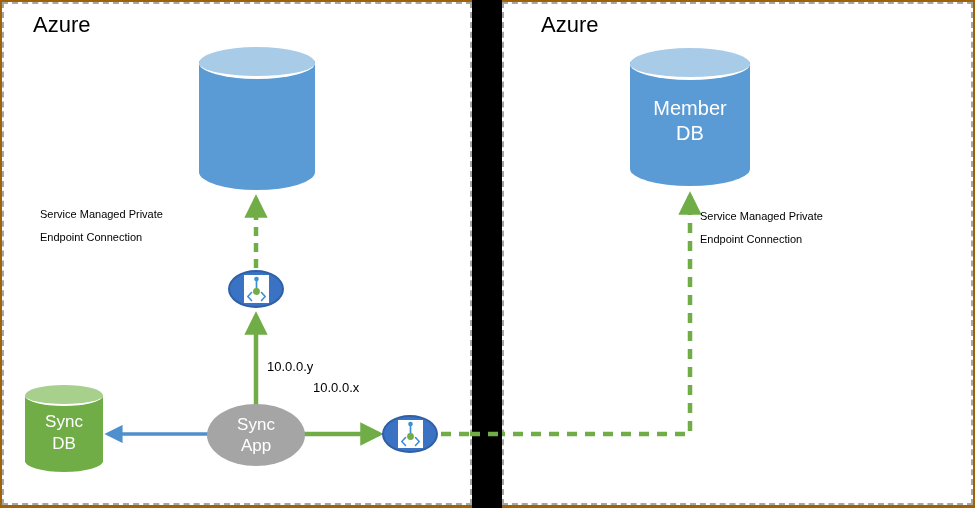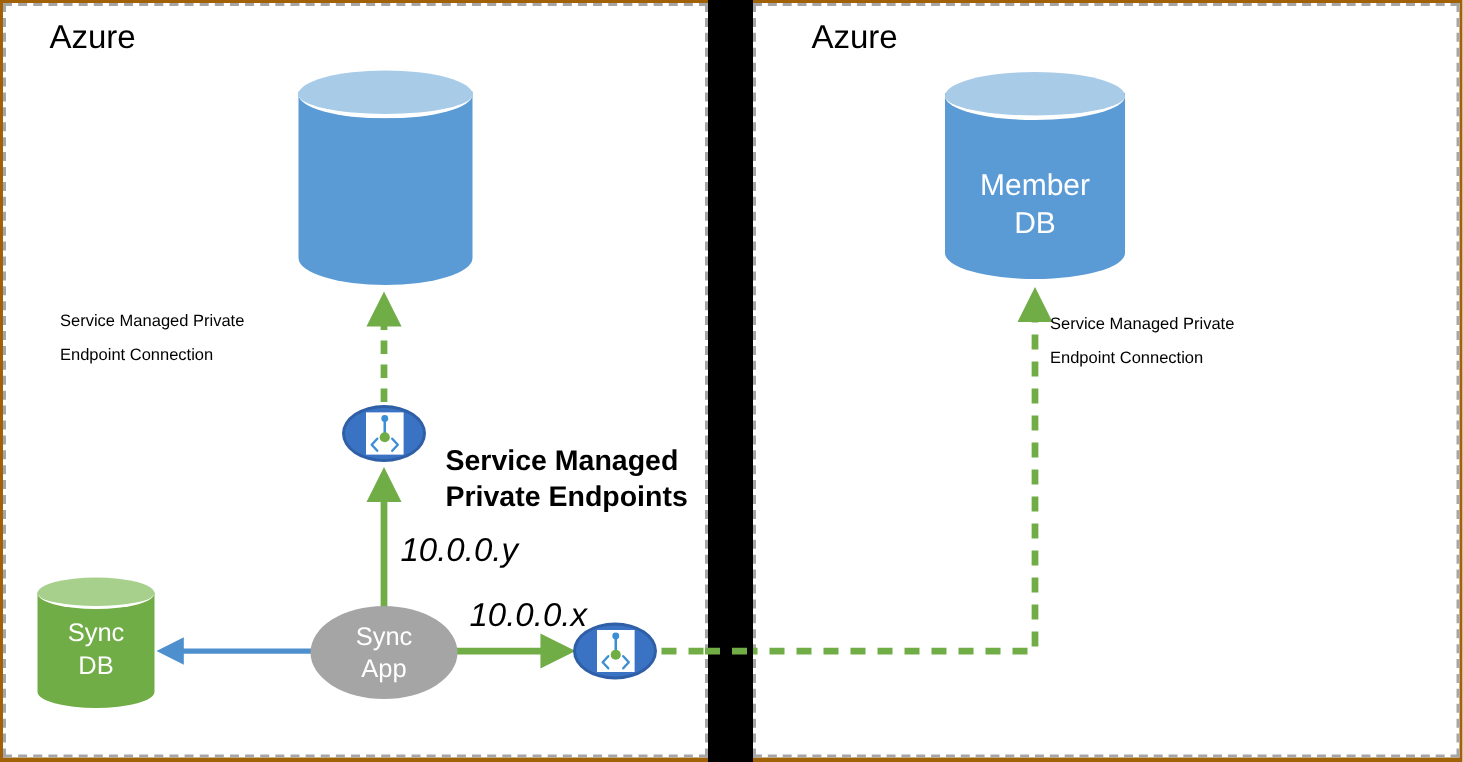--- a/index.html
+++ b/index.html
@@ -85,21 +85,21 @@
   
   .cyl-hub { left: 199px; top: 47px; width: 116px; height: 143px; }
   .cyl-hub .body { top: 14px; width: 116px; height: 129px; background: #5b9bd5; }
   .cyl-hub .top  { width: 116px; height: 32px; background: #a8cbe8; border-bottom: 3px solid #ffffff; box-sizing: border-box; }
   .cyl-hub .caption { top: 63px; }
 
   
   .cyl-member { left: 630px; top: 48px; width: 120px; height: 138px; }
   .cyl-member .body { top: 14px; width: 120px; height: 124px; background: #5b9bd5; }
   .cyl-member .top  { width: 120px; height: 32px; background: #a8cbe8; border-bottom: 3px solid #ffffff; box-sizing: border-box; }
-  .cyl-member .caption { top: 64px; }
+  .cyl-member .caption { top: 48px; }
 
   
   .cyl-sync { left: 25px; top: 385px; width: 78px; height: 87px; }
   .cyl-sync .body { top: 10px; width: 78px; height: 77px; background: #70ad47; }
   .cyl-sync .top  { width: 78px; height: 21px; background: #a8d08d; border-bottom: 2px solid #ffffff; box-sizing: border-box; }
   .cyl-sync .caption { top: 26px; font-size: 17px; line-height: 22px; }
 
   
   .sync-app {
     position: absolute;
@@ -159,27 +159,26 @@
     font-size: 19px;
     line-height: 24px;
     font-weight: bold;
     color: #000000;
     white-space: pre-line;
   }
 
   .ip {
     position: absolute;
     color: #000000;
-    font-size: 22px;
+    font-size: 13px;
     line-height: 22px;
     white-space: nowrap;
-    font-style: italic;
   }
   .ip-y { left: 267px; top: 356px; }
-  .ip-x { left: 313px; top: 399px; text-align: center; }
+  .ip-x { left: 313px; top: 377px; text-align: center; }
 </style>
 </head>
 <body>
 
 <div id="stage">
 
   <div class="zone zone-left"></div>
   <div class="zone zone-right"></div>
 
   <svg class="layer" viewBox="0 0 975 508">
@@ -271,20 +270,18 @@
       <path d="M 17.5 17.5 L 21.2 21.5 L 17.5 25.5" fill="none" stroke="#3b8fd4" stroke-width="1.6" stroke-linecap="round" stroke-linejoin="round"></path>
     </svg>
   </div>
 
   <div class="note note-left">Service Managed Private
 Endpoint Connection</div>
 
   <div class="note note-right">Service Managed Private
 Endpoint Connection</div>
 
-  <div class="note-bold">Service Managed
-Private Endpoints</div>
 
   <div class="ip ip-y">10.0.0.y</div>
 
   <div class="ip ip-x">10.0.0.x</div>
 
 </div>
 
 </body></html>

